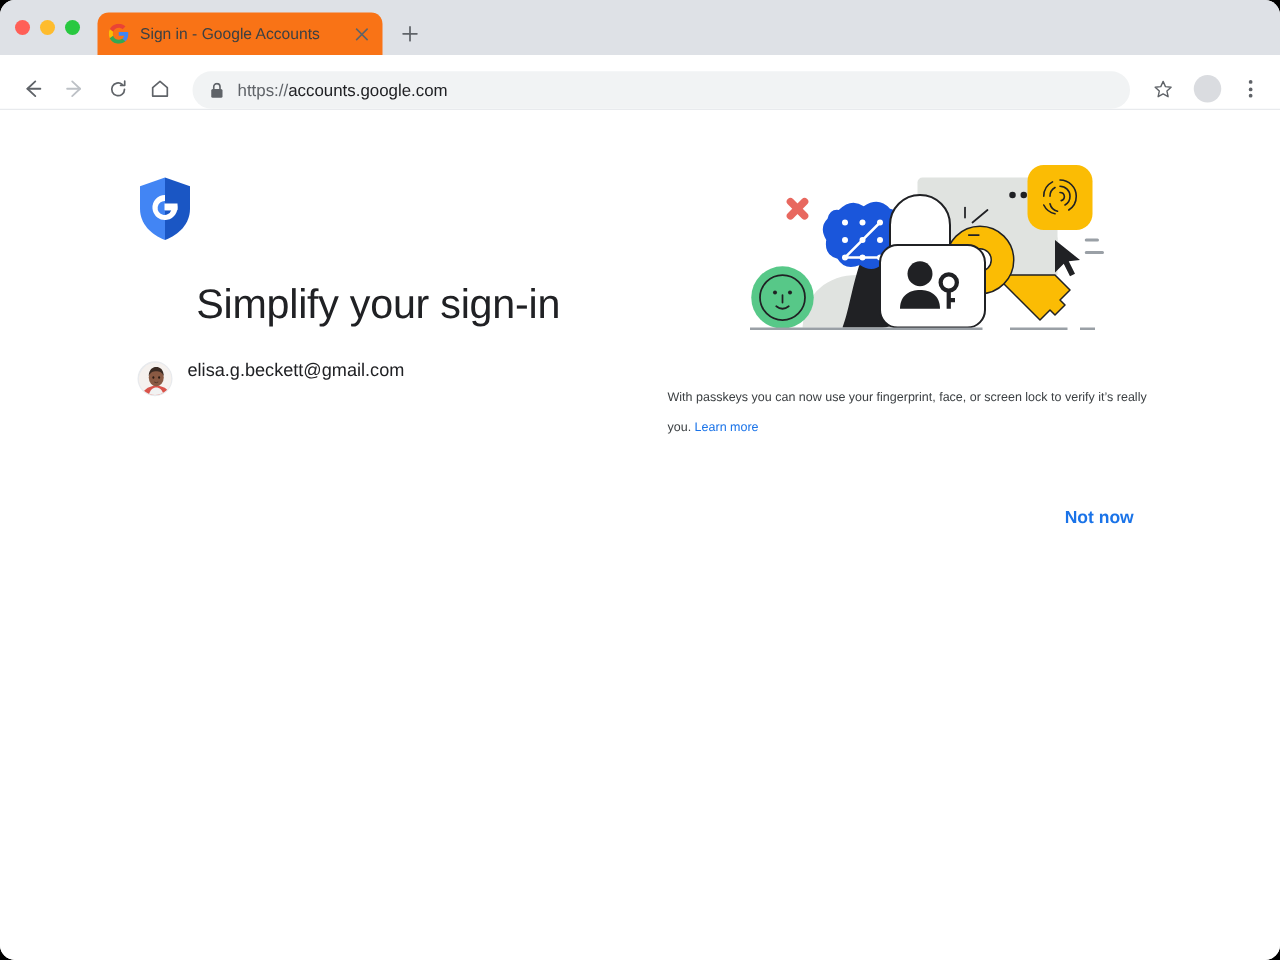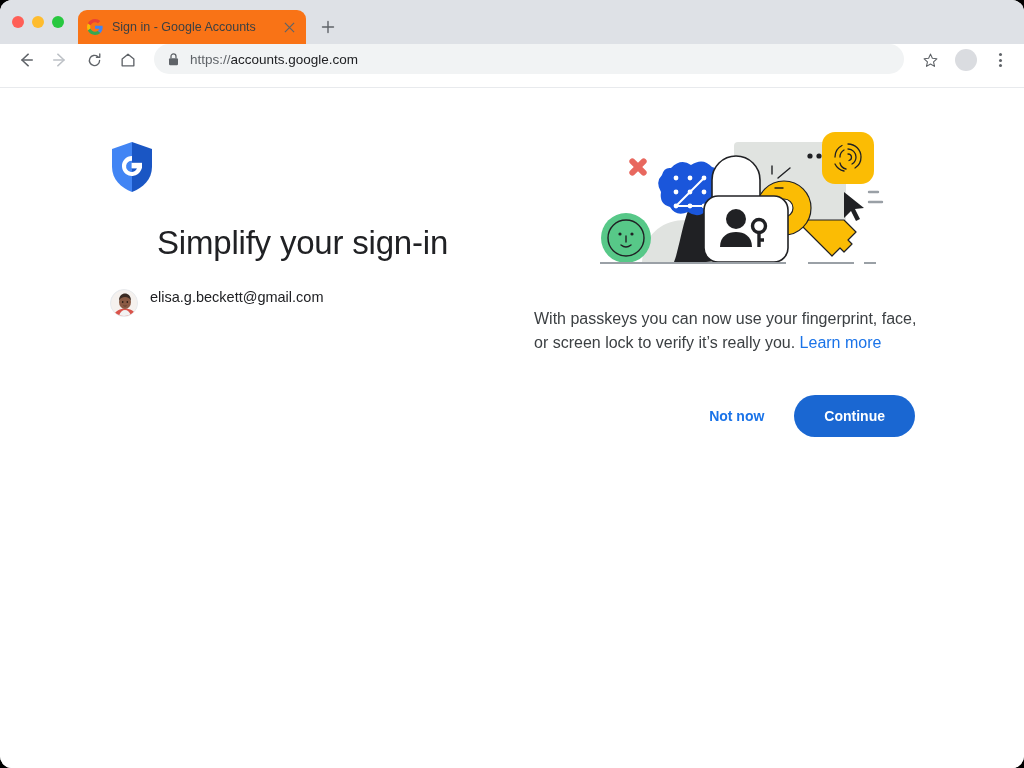--- a/index.html
+++ b/index.html
@@ -74,21 +74,21 @@
     display: flex; align-items: center; justify-content: center;
     color: #5f6368;
     border-radius: 50%;
   }
 
   
   .toolbar {
     height: 44px;
     background: #ffffff;
     display: flex;
-    align-items: flex-start;
+    align-items: flex-end;
     padding: 0 10px;
     gap: 2px;
     flex: 0 0 auto;
     border-bottom: 1px solid #e8eaed;
   }
   .nav-btn {
     width: 32px; height: 32px;
     display: flex; align-items: center; justify-content: center;
     border-radius: 50%;
     color: #5f6368;
@@ -180,21 +180,21 @@
   .right-col {
     position: absolute;
     left: 534px;
     top: 42px;
     width: 400px;
   }
   .illustration { width: 300px; height: 155px; display: block; margin-left: 52px; }
 
   .body-text {
     margin-top: 22px;
-    font-size: 16px;
+    font-size: 10px;
     line-height: 24px;
     color: #3c4043;
     max-width: 396px;
   }
   .learn-more { color: #1a73e8; text-decoration: none; }
 
   .actions {
     margin-top: 40px;
     display: flex;
     align-items: center;
@@ -436,17 +436,16 @@
         </g>
       </svg>
 
       <p class="body-text">
         <span>With passkeys you can now use your fingerprint, face,</span>
         <span>or screen lock to verify it’s really you. </span><a class="learn-more" href="#">Learn more</a>
       </p>
 
       <div class="actions">
         <button class="btn-text">Not now</button>
-        <button class="btn-filled">Continue</button>
       </div>
     </div>
   </div>
 </div>
 
 </body></html>

